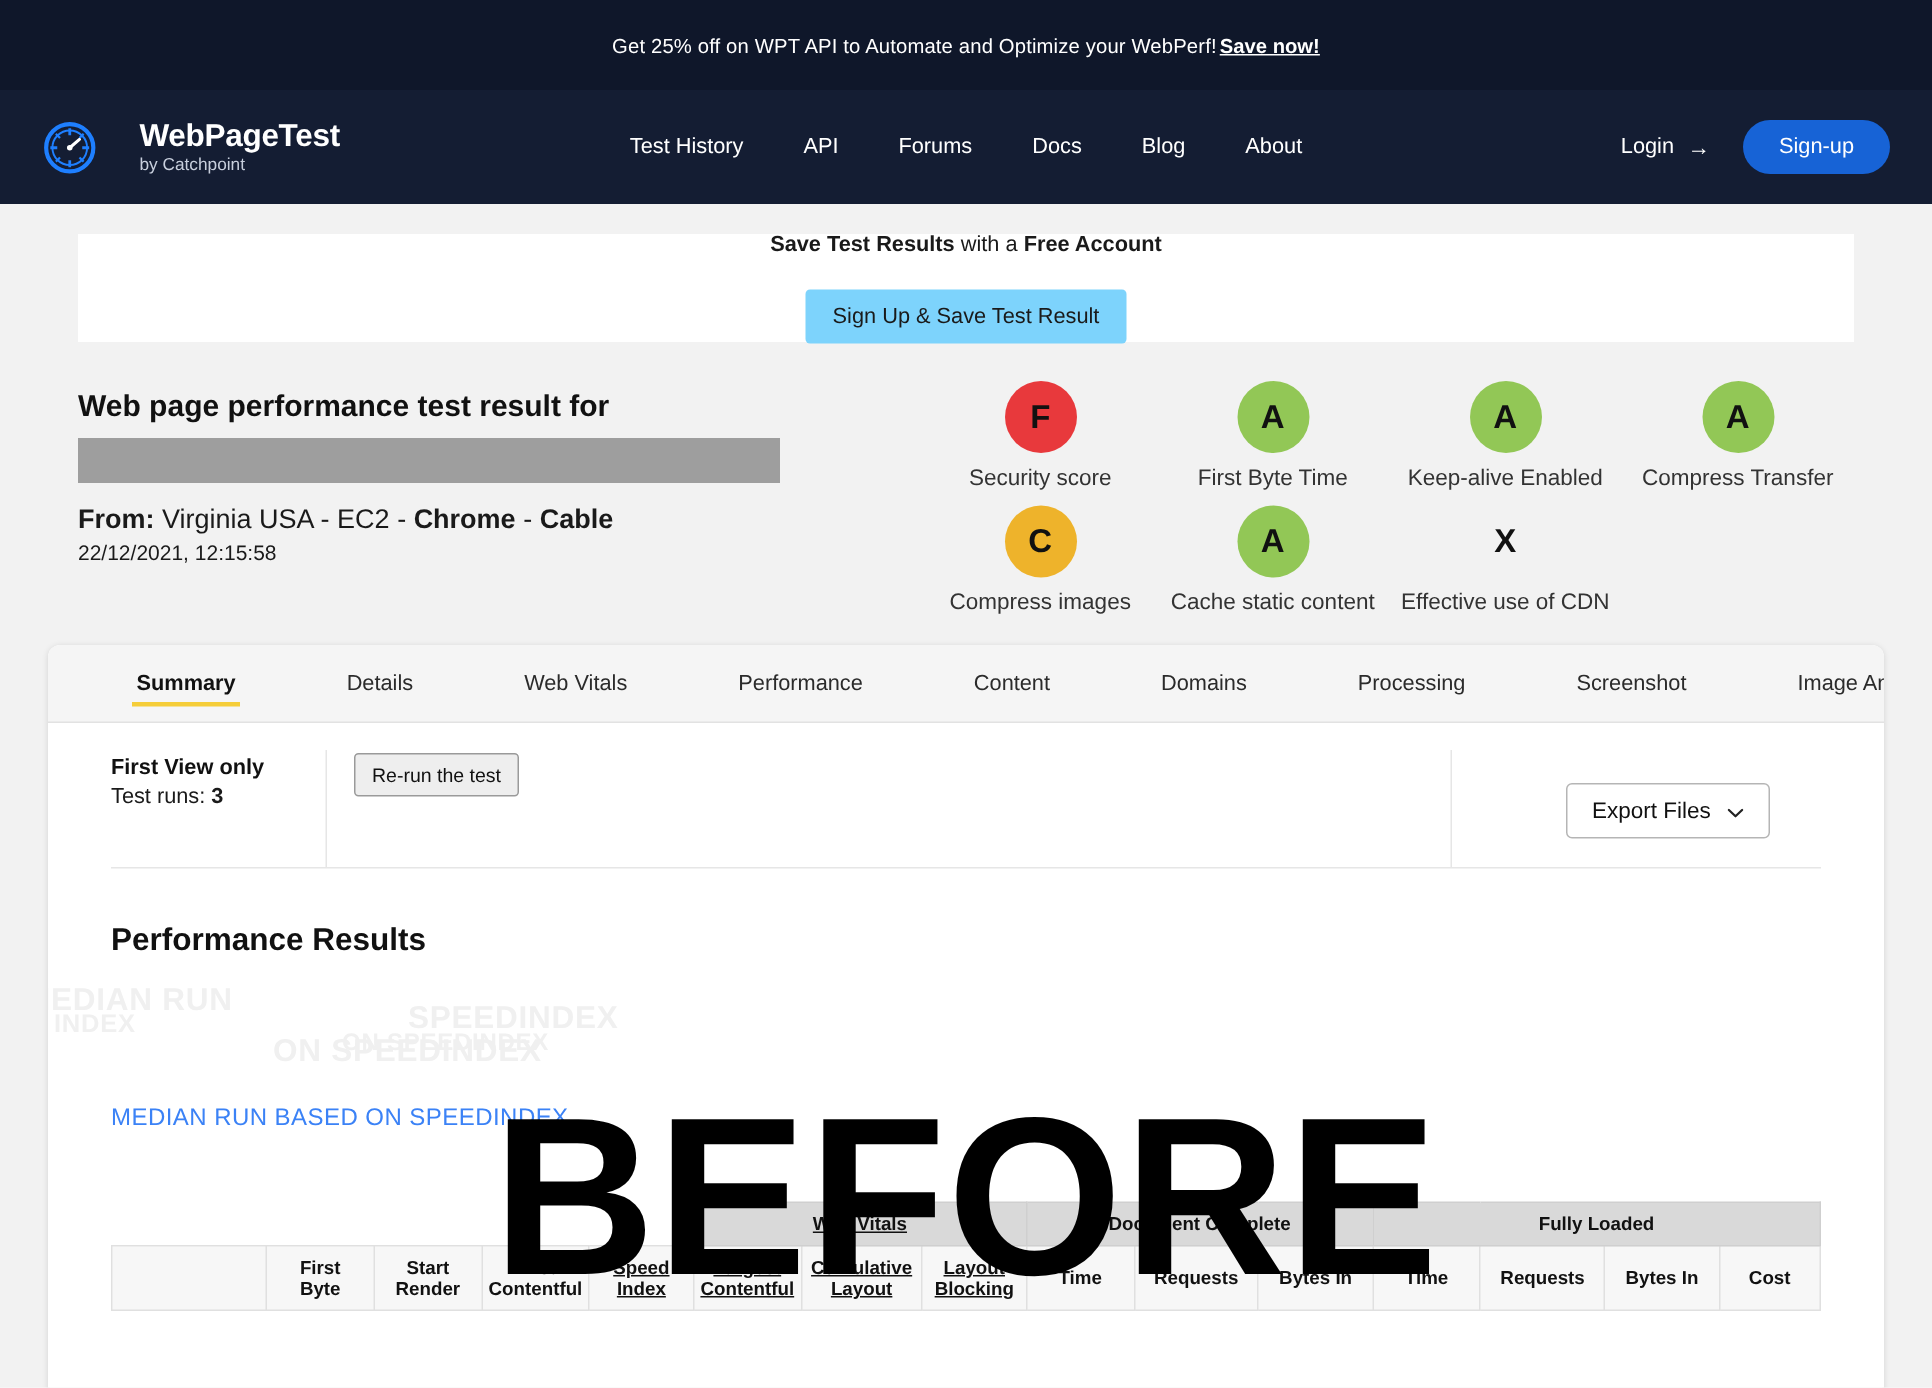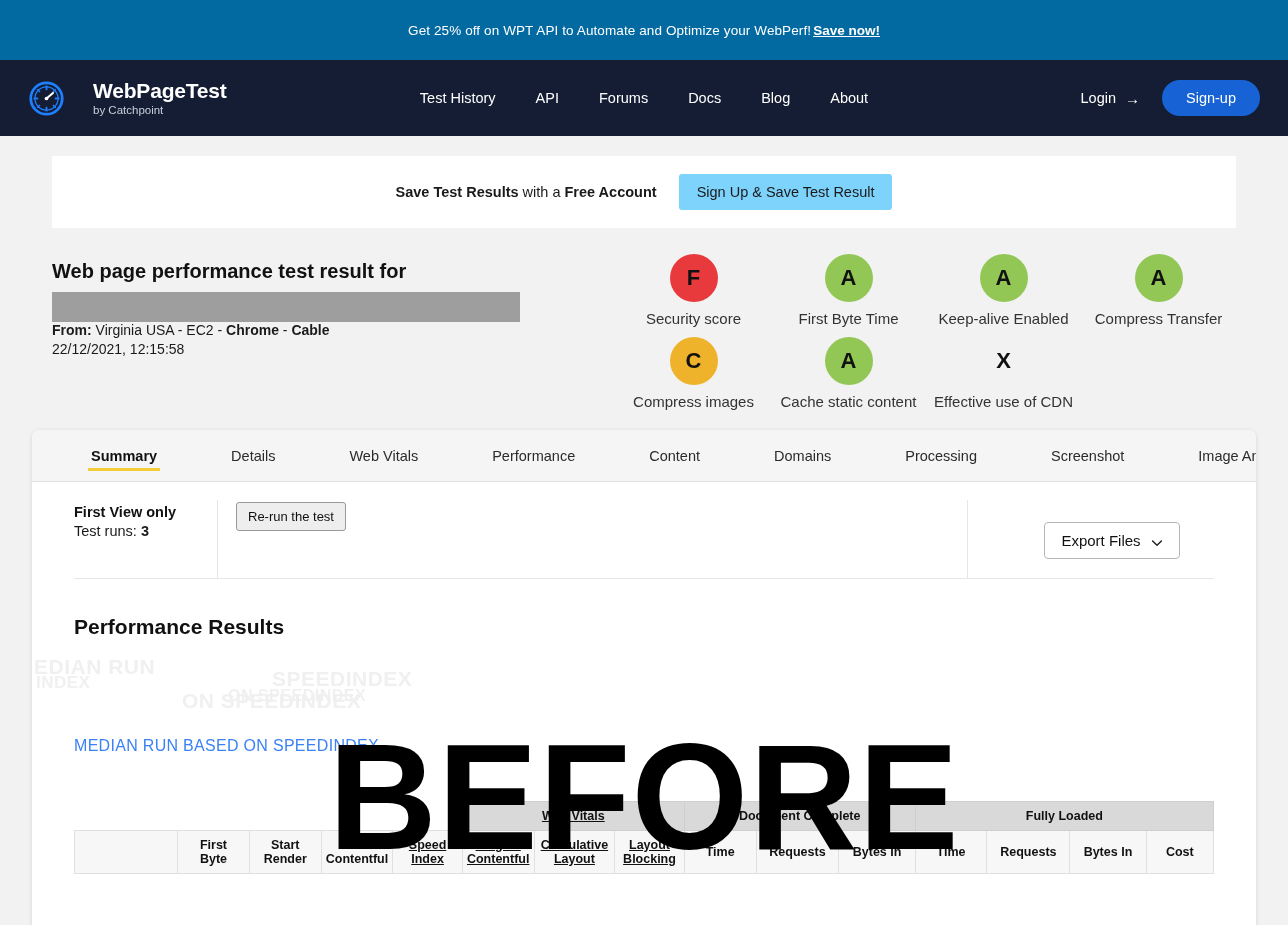--- a/index.html
+++ b/index.html
@@ -5,21 +5,21 @@
   * { box-sizing: border-box; margin: 0; padding: 0; }
   html, body {
     width: 1288px; height: 925px;
     background: #f2f2f2;
     font-family: "Liberation Sans", sans-serif;
     overflow: hidden;
   }
 
   
   .promo-banner {
-    background: #0369a1;
+    background: #0f172a;
     height: 60px;
     display: flex; align-items: center; justify-content: center;
     color: #ffffff;
     font-size: 13.5px;
   }
   .promo-banner .promo-text { letter-spacing: 0.1px; }
   .promo-banner .promo-link {
     color: #ffffff; text-decoration: underline; font-weight: 600;
     margin-left: 2px; cursor: pointer;
   }
@@ -62,41 +62,42 @@
     border-radius: 22px; padding: 10px 24px;
     font-size: 14.5px; font-family: inherit; cursor: pointer;
   }
 
   
   .save-strip-outer { padding: 20px 52px 0 52px; }
   .save-strip {
     background: #ffffff; height: 72px;
     display: flex; align-items: center; justify-content: center;
     gap: 22px;
+    flex-direction: column;
   }
   .save-strip-text { font-size: 14.5px; color: #1a1a1a; }
   .save-strip-text b { font-weight: bold; }
   .save-btn {
     background: #7dd3fc; border: none; border-radius: 3px;
     padding: 10px 18px; font-size: 14.5px; color: #1a1a1a;
     font-family: inherit; cursor: pointer;
   }
 
   
   .result-header {
     display: flex; padding: 20px 52px 8px 52px;
   }
   .result-left { width: 540px; padding-top: 12px; }
   .result-title {
     font-size: 20px; font-weight: bold; color: #111111;
   }
   .redacted-bar {
     background: #9e9e9e; height: 30px; width: 468px; margin-top: 9px;
   }
-  .result-from { font-size: 14px; color: #1a1a1a; }
+  .result-from { font-size: 18px; color: #1a1a1a; margin-top: 14px; }
   .result-from b { font-weight: bold; }
   .result-date { font-size: 14px; color: #1a1a1a; margin-top: 3px; }
 
   .grades-grid {
     flex: 1; display: grid;
     grid-template-columns: repeat(4, 1fr);
     row-gap: 4px;
     padding-left: 24px;
   }
   .grade-cell {

